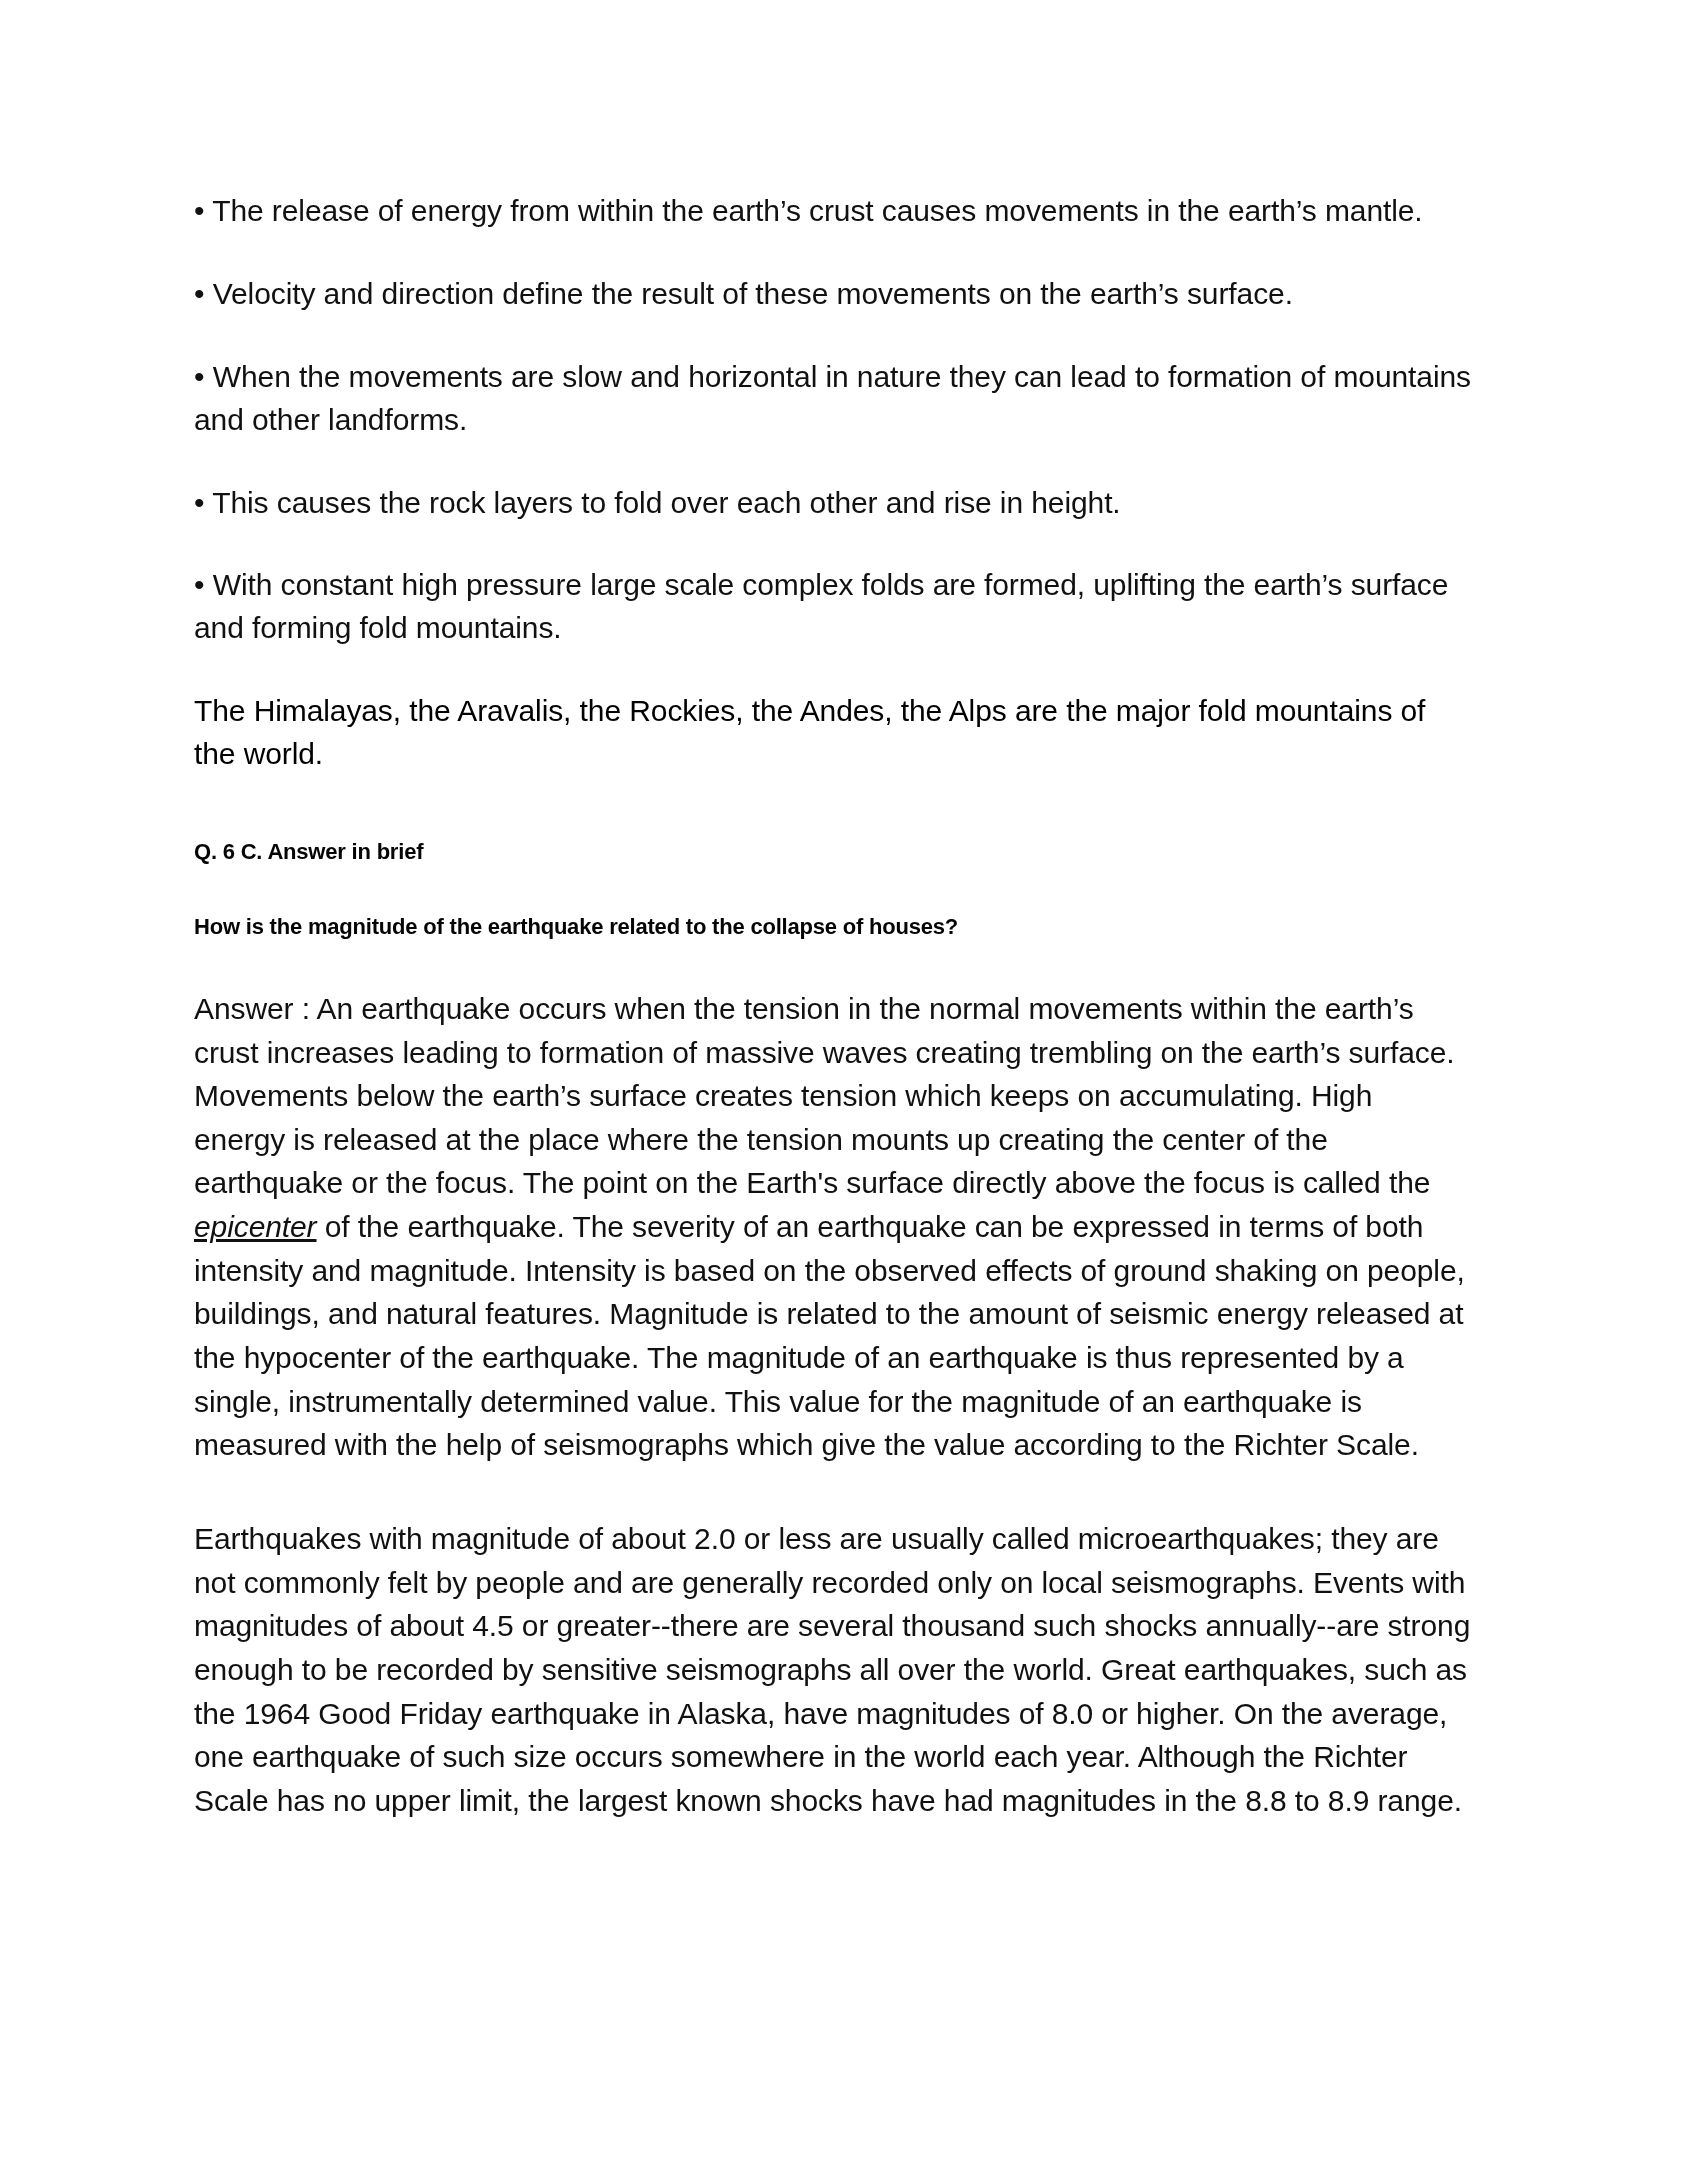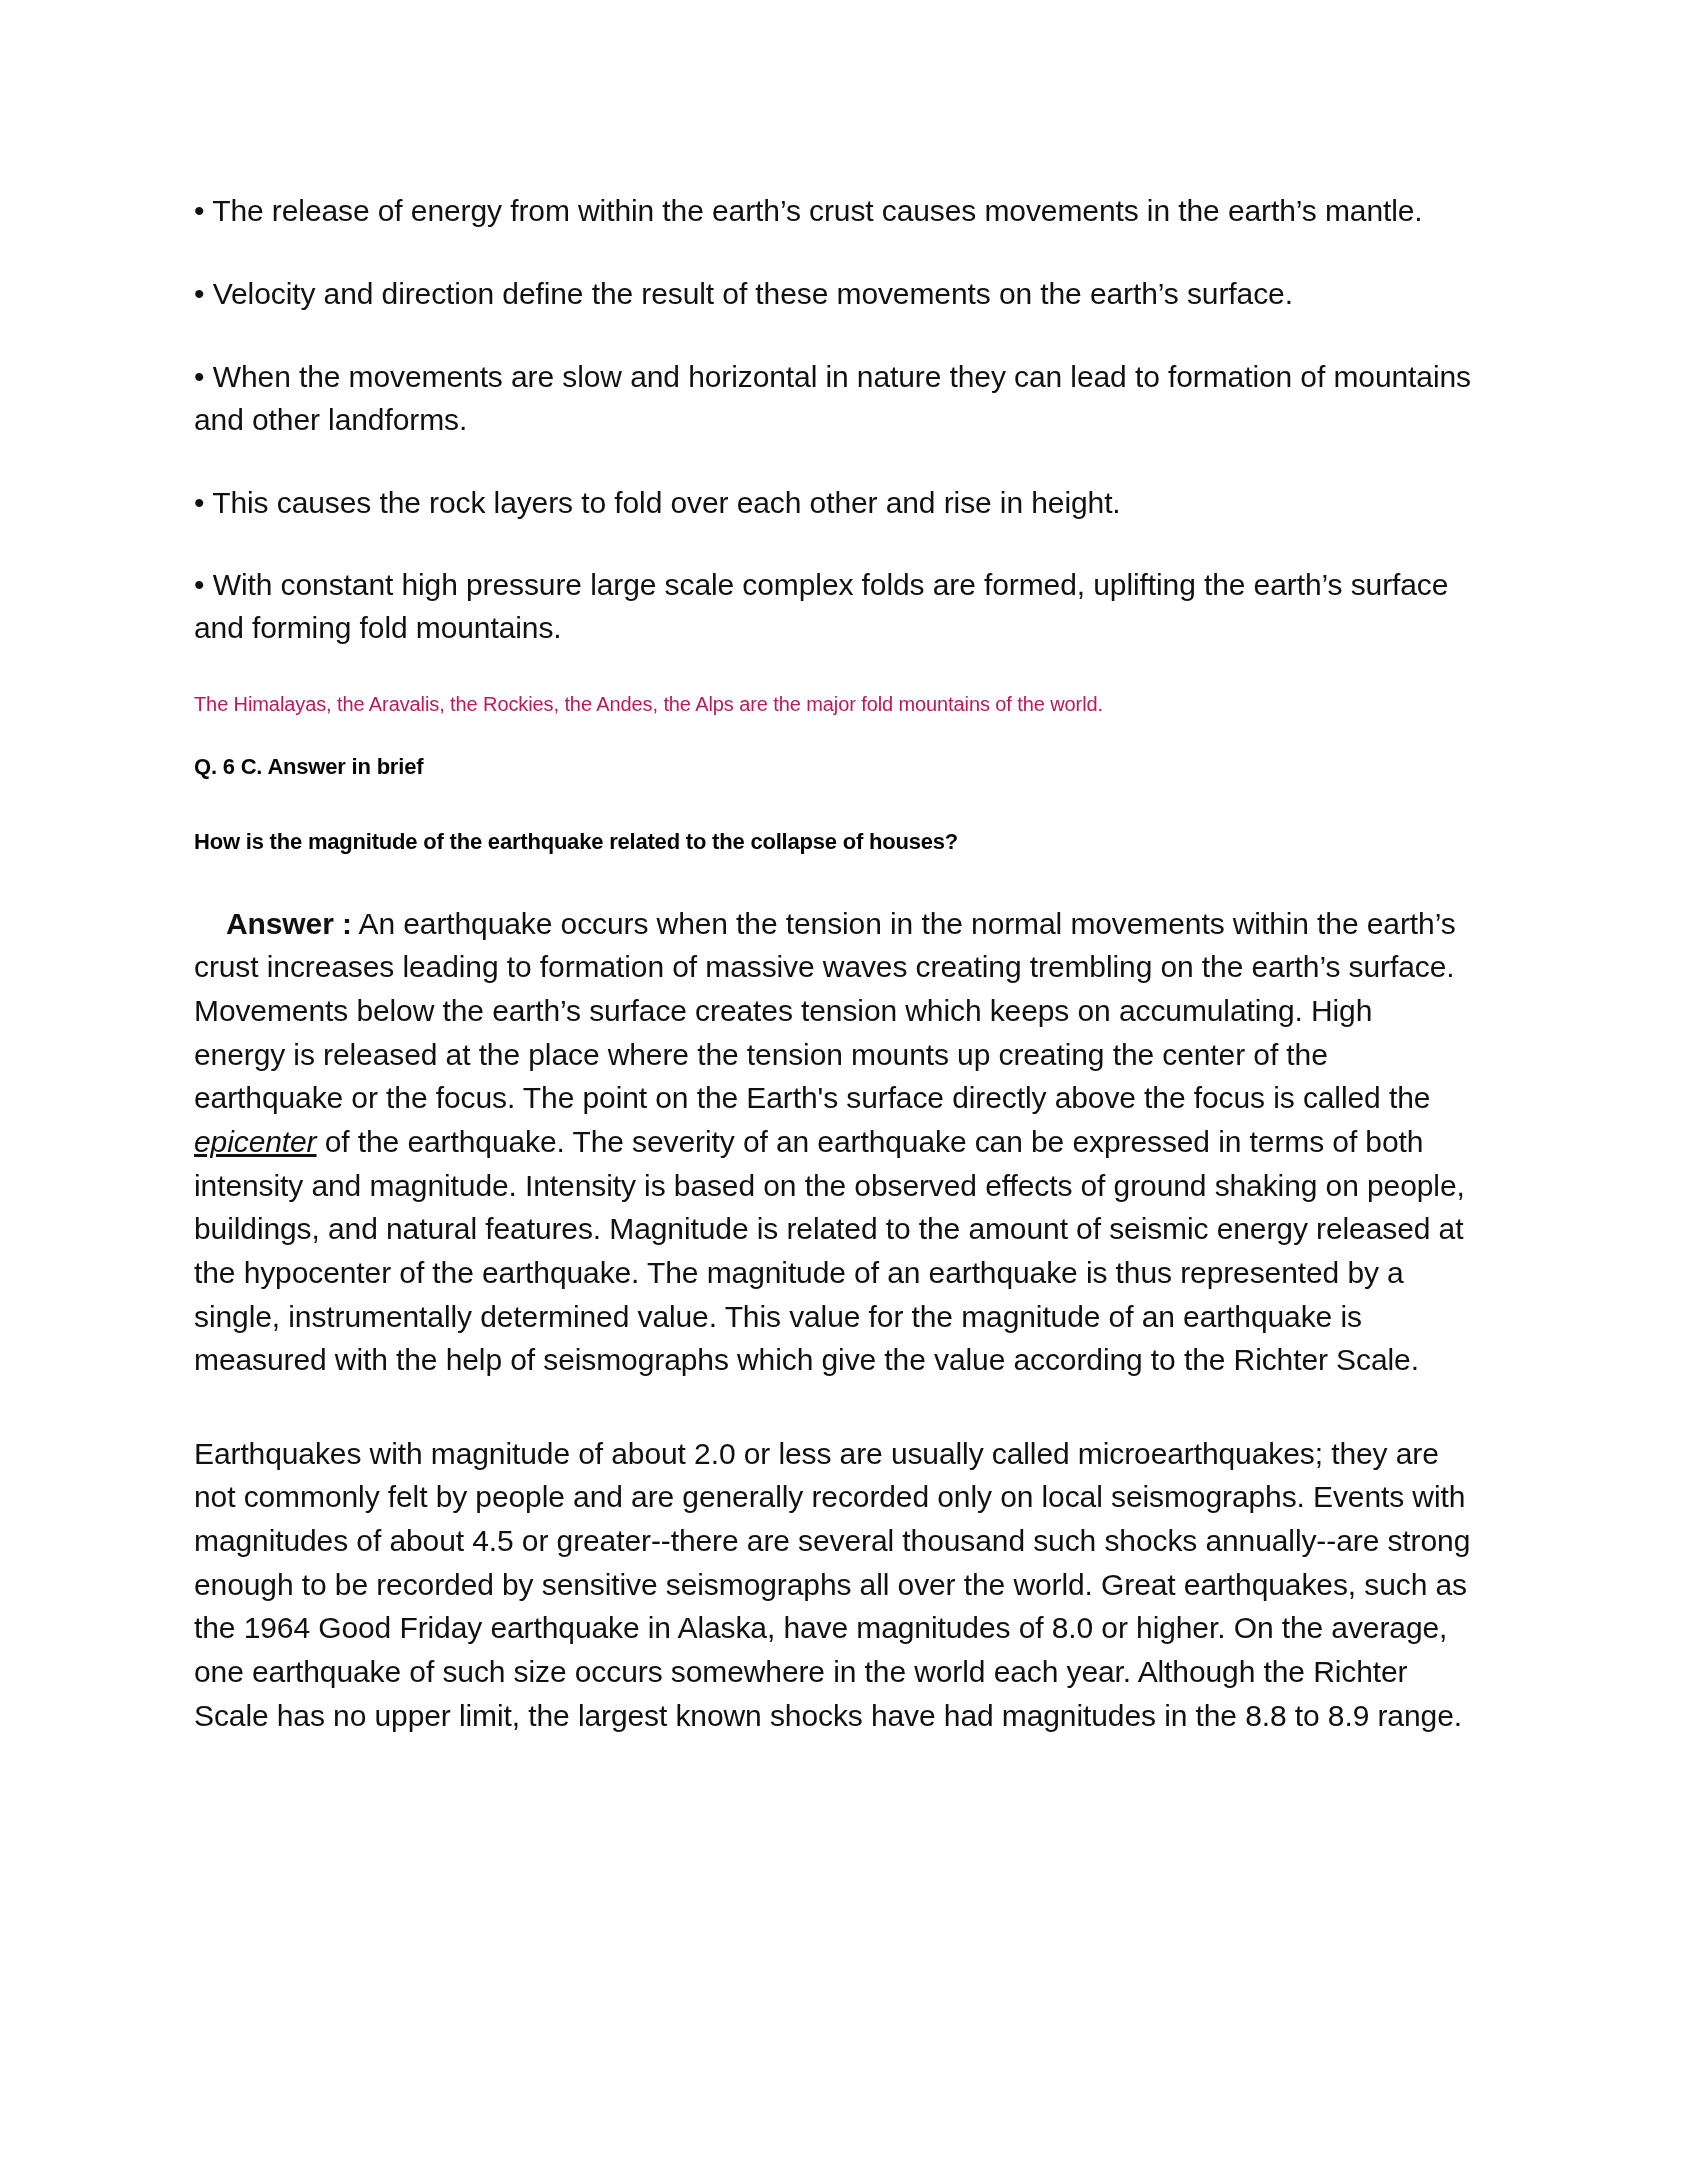--- a/index.html
+++ b/index.html
@@ -31,44 +31,43 @@
     font-size: 30px;
     line-height: 1.43;
     margin: 0 0 40px 0;
     letter-spacing: -0.1px;
     color: #111;
   }
   .bullet-block .bullet-dot {
     letter-spacing: 0;
   }
   .para {
-    font-size: 20px;
+    font-size: 30px;
     line-height: 1.43;
-    margin: 0 0 32px 0;
+    margin: 0 0 60px 0;
     letter-spacing: -0.1px;
-    color: #be185d;
+    color: #000000;
   }
   .heading {
     font-size: 22px;
     font-weight: bold;
     line-height: 1.43;
     margin: 0 0 40px 0;
     letter-spacing: -0.2px;
     color: #050505;
   }
   .q-heading {
     margin-top: 14px;
     margin-bottom: 44px;
   }
   .question-heading {
     margin-bottom: 44px;
   }
   .answer-label {
-    font-weight: bold;
-    margin-left: 32px;
+    font-weight: normal;
   }
   .ital {
     font-style: italic;
     text-decoration: underline;
   }
   .body-para {
     font-size: 30px;
     line-height: 1.455;
     margin: 0 0 44px 0;
     letter-spacing: -0.1px;

